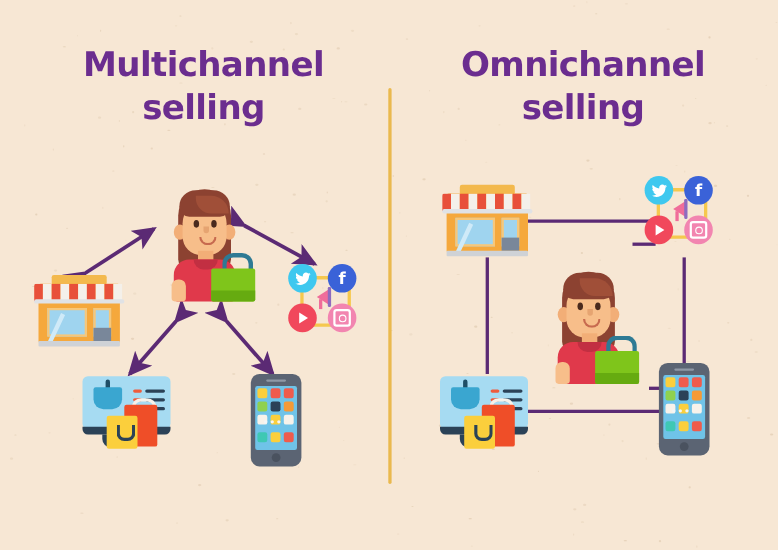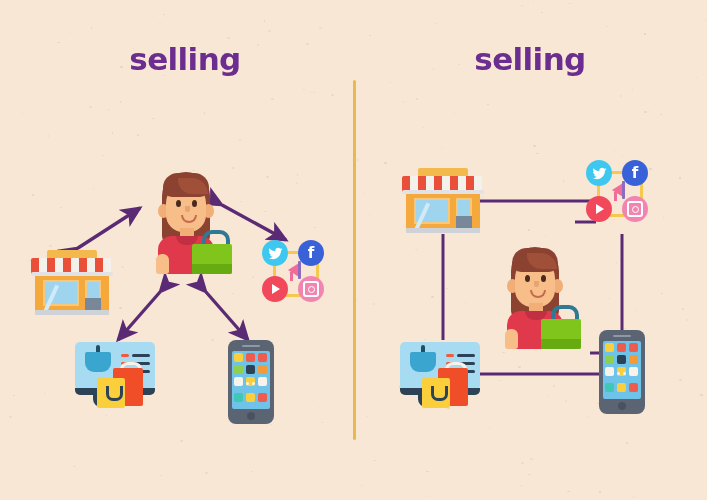--- a/index.html
+++ b/index.html
@@ -333,23 +333,25 @@
       <line x1="476" y1="374" x2="600" y2="374"></line>
       <line x1="622" y1="234" x2="622" y2="330"></line>
       <line x1="575" y1="222" x2="596" y2="222"></line>
       <line x1="590" y1="353" x2="600" y2="353"></line>
     </g>
   </svg>
 
   <div class="divider"></div>
 
   <div class="title left">
+    <div>Multichannel</div>
     <div>selling</div>
   </div>
   <div class="title right">
+    <div>Omnichannel</div>
     <div>selling</div>
   </div>
 
   <div class="node" style="left:31px;top:250px;">
     <div class="store">
       <div class="sign"></div>
       <div class="body"></div>
       <div class="awn">
         <i class="r" style="left:0"></i>
           <i class="w" style="left:8px"></i>

